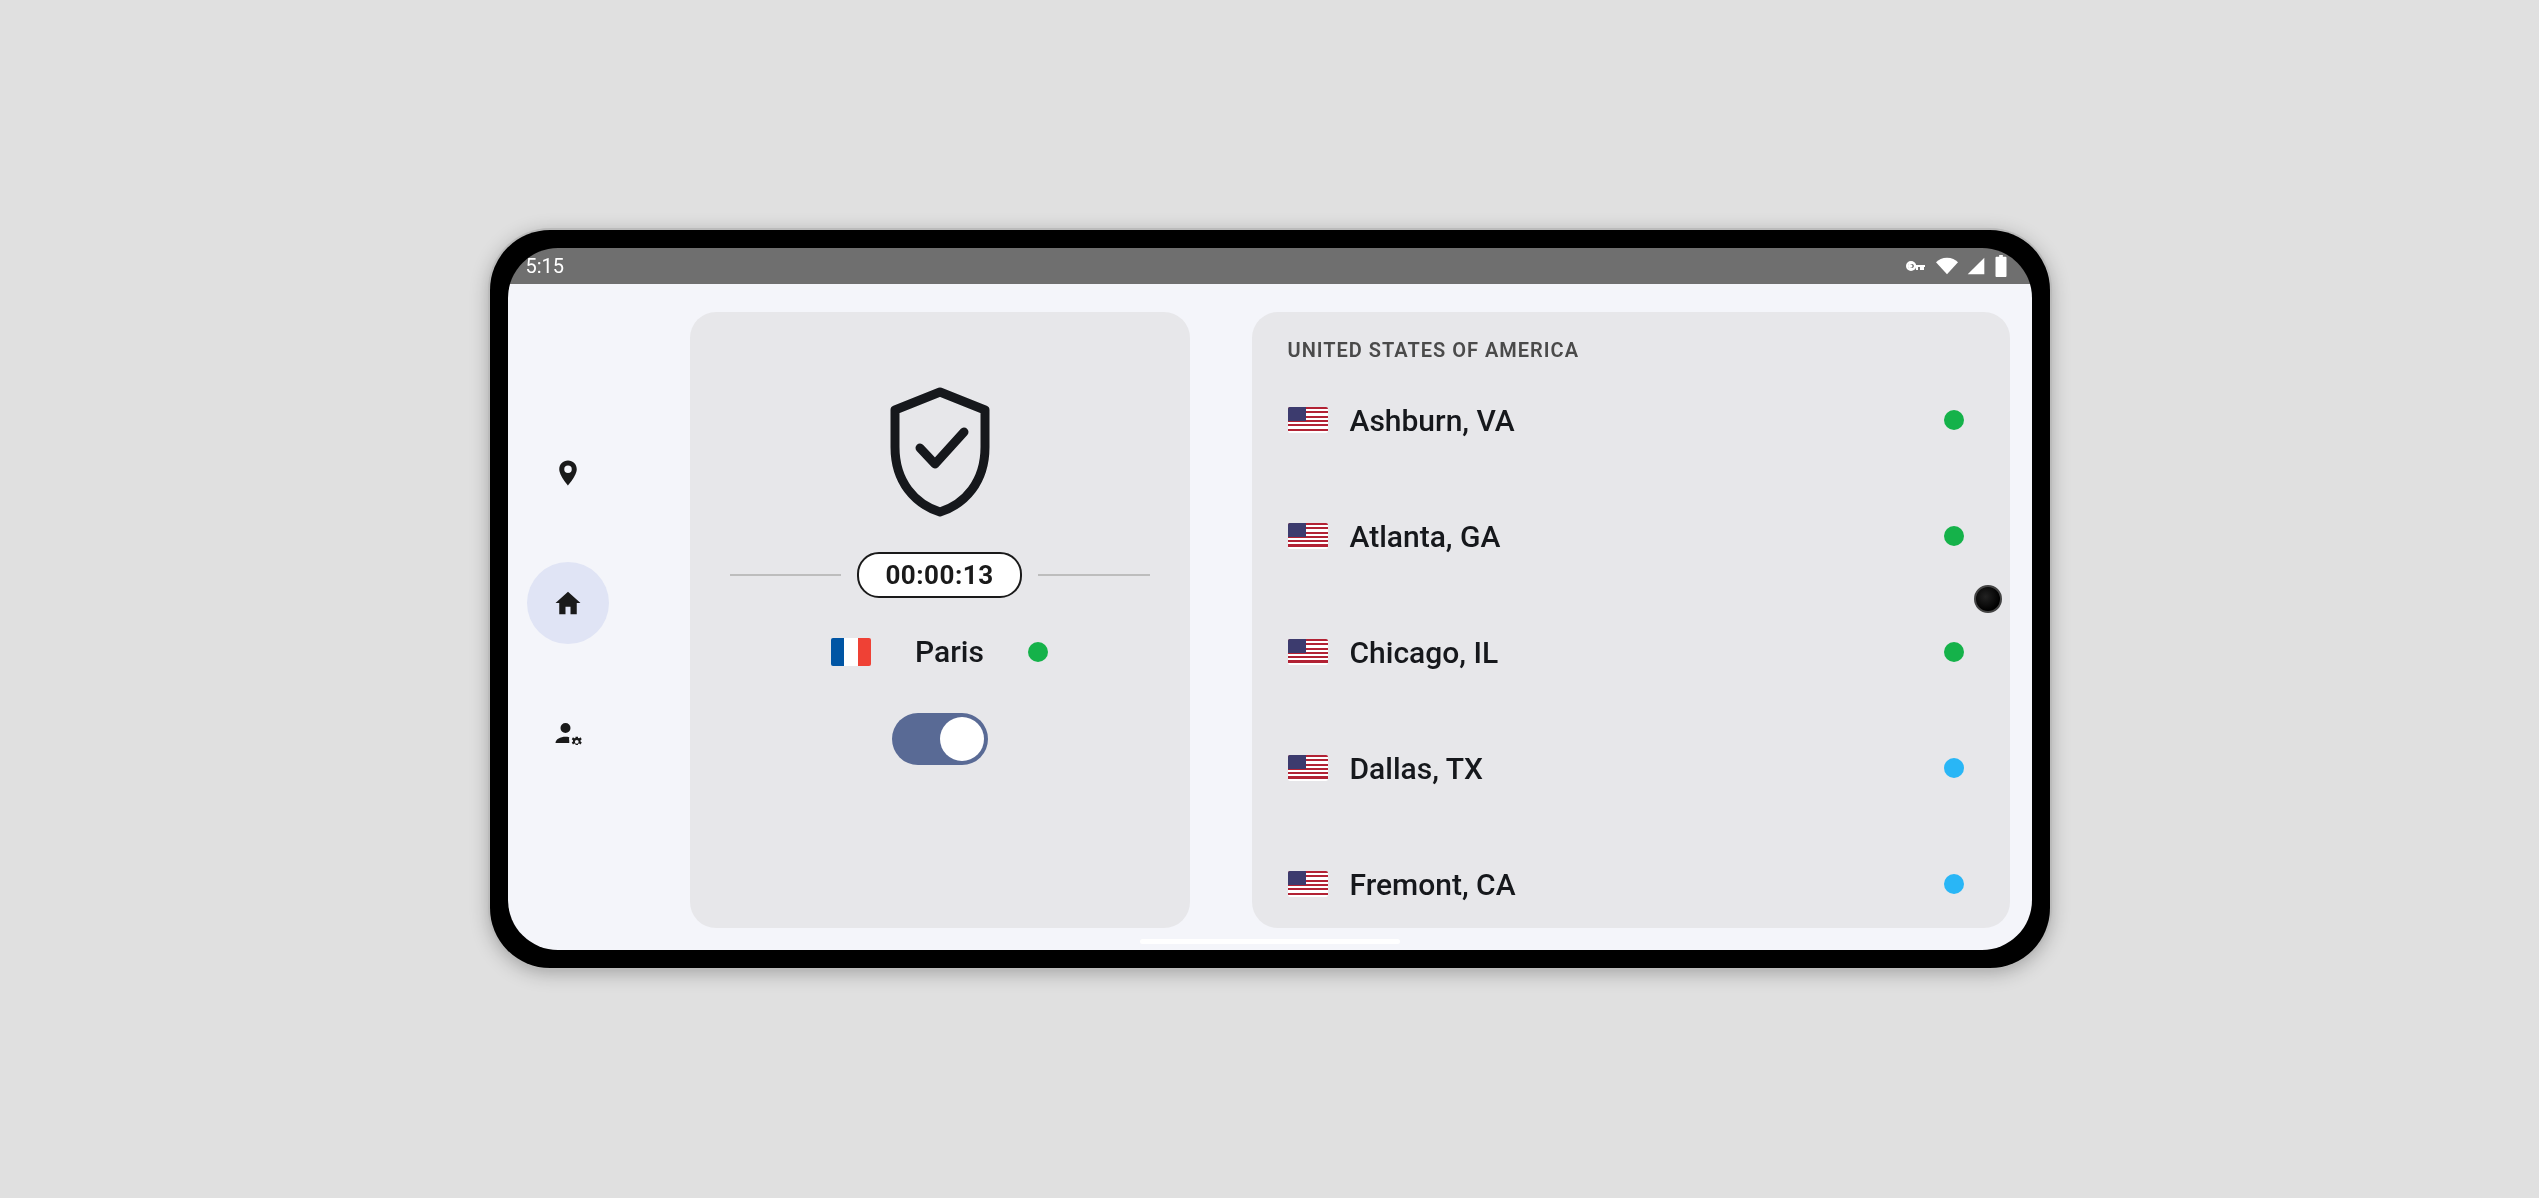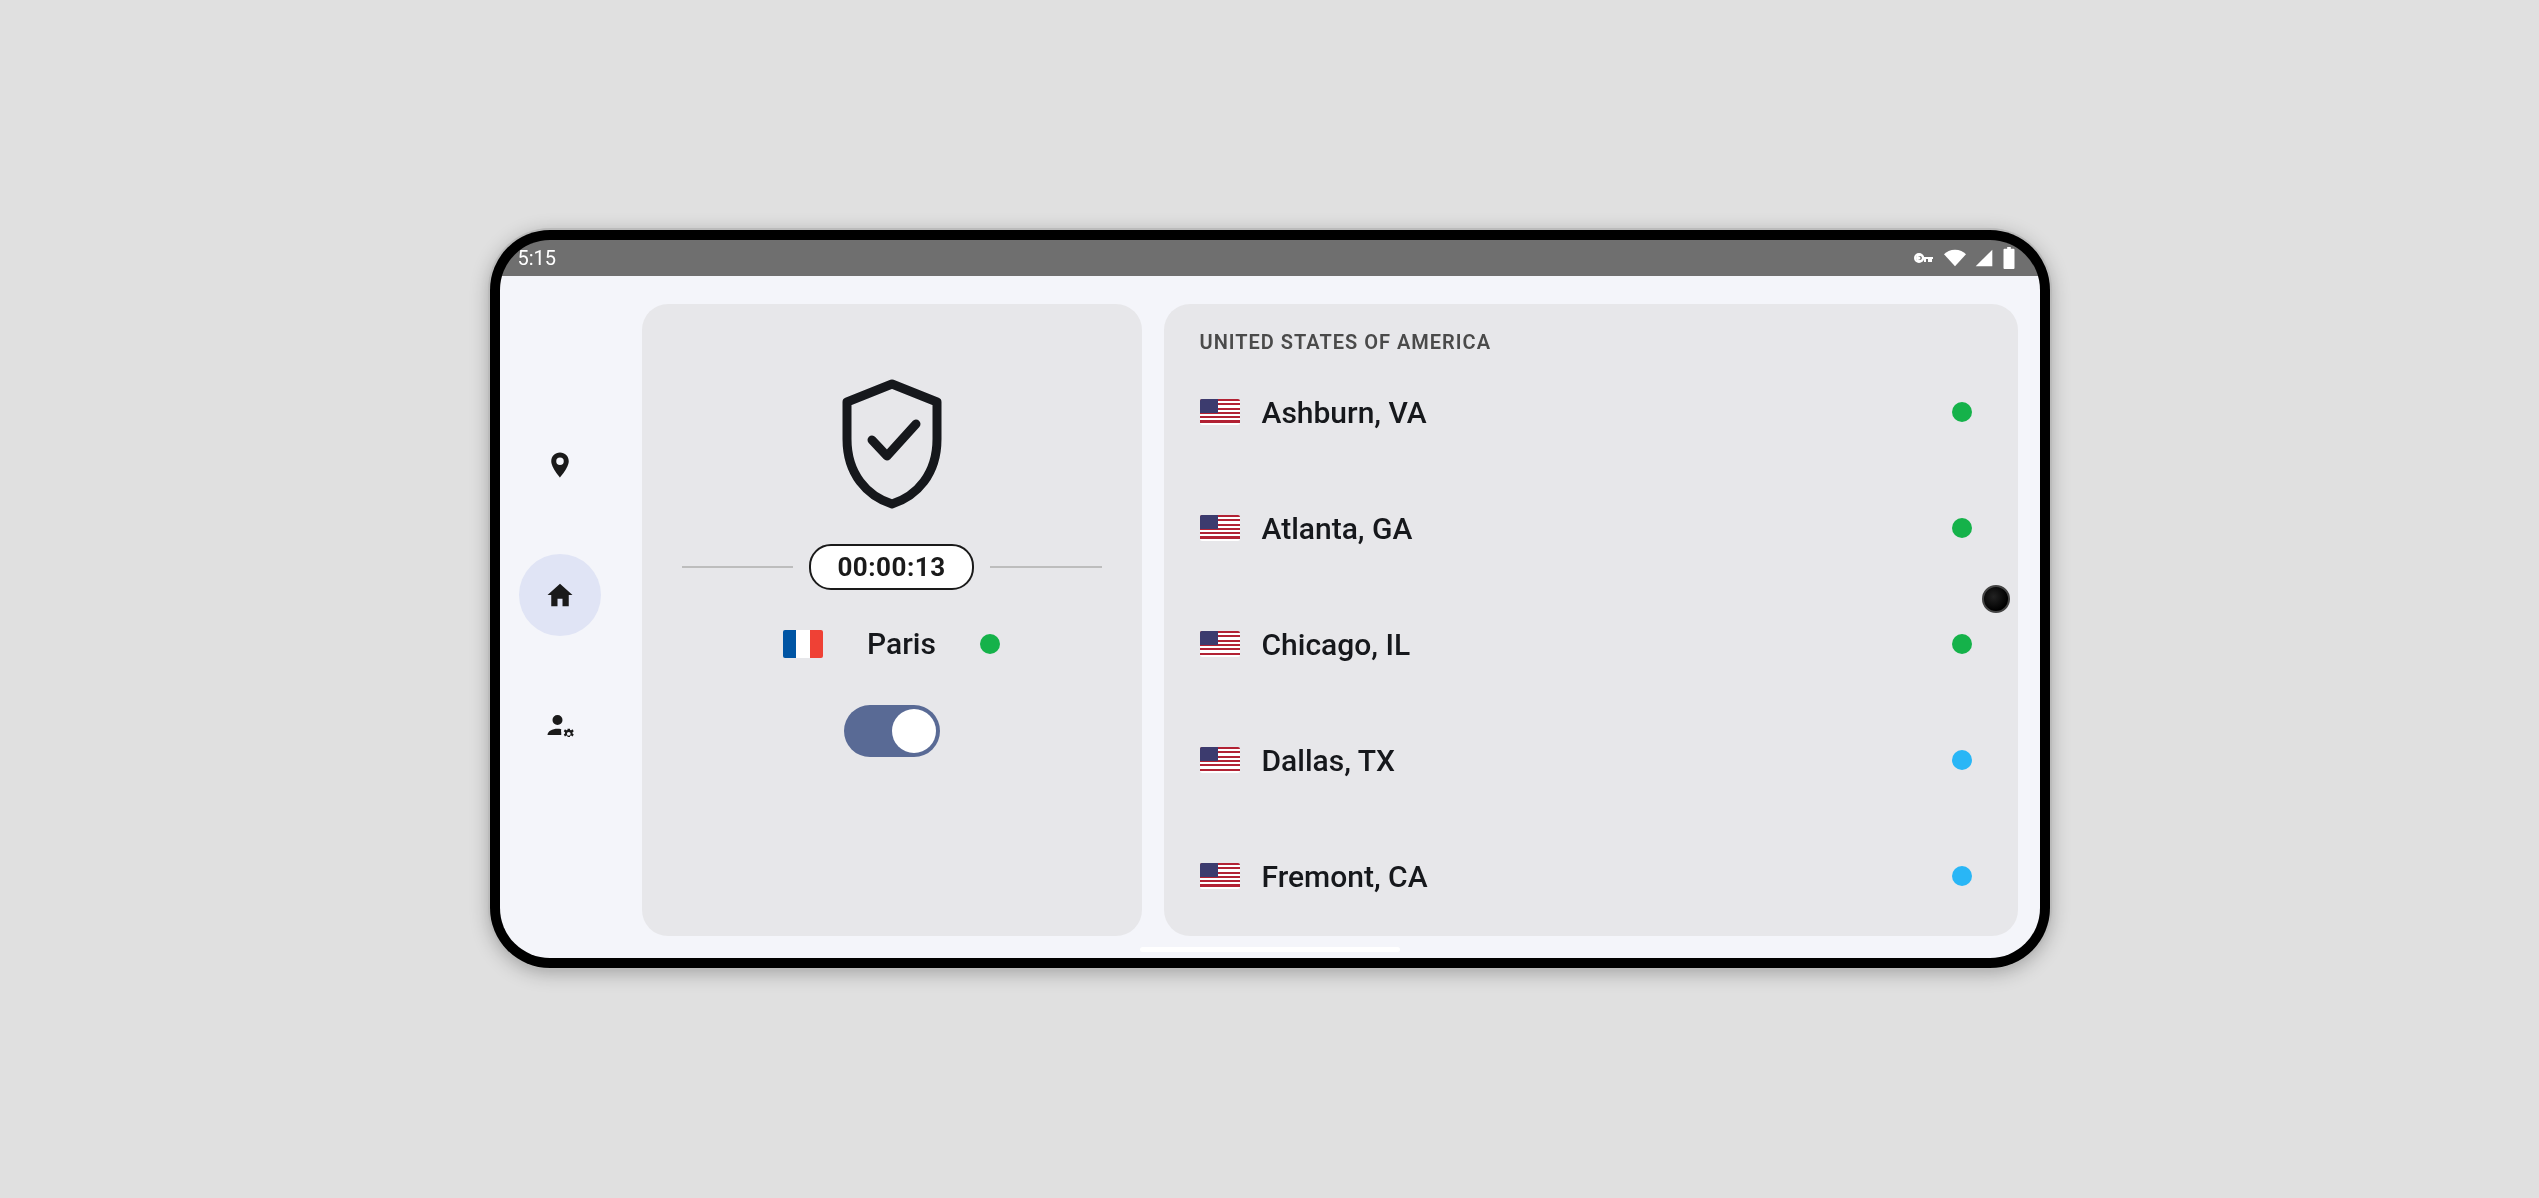--- a/index.html
+++ b/index.html
@@ -11,21 +11,21 @@
     align-items: center;
     justify-content: center;
   }
 
   
   .phone-frame {
     width: 1560px;
     height: 738px;
     background: #000;
     border-radius: 60px;
-    padding: 10px;
+    padding: 18px;
     position: relative;
     box-shadow: 0 0 0 2px #bbb, 0 4px 20px rgba(0,0,0,.3);
   }
   .phone-inner {
     width: 100%;
     height: 100%;
     background: #000;
     border-radius: 50px;
     overflow: hidden;
     position: relative;
@@ -100,20 +100,21 @@
     color: #1a1a1a;
   }
   .nav-item.active { background: #e0e4f5; }
   .nav-item svg { width: 30px; height: 30px; fill: #1a1a1a; }
 
   
   .card {
     background: #e7e7ea;
     border-radius: 26px;
     overflow: hidden;
+    margin-left: 40px;
   }
   .connection-card {
     width: 500px;
     display: flex;
     flex-direction: column;
     align-items: center;
     padding: 70px 40px 40px;
   }
   .shield { width: 130px; height: 140px; }
   .shield svg { width: 100%; height: 100%; fill: none; stroke: #16181c; stroke-width: 9; stroke-linecap: round; stroke-linejoin: round; }

